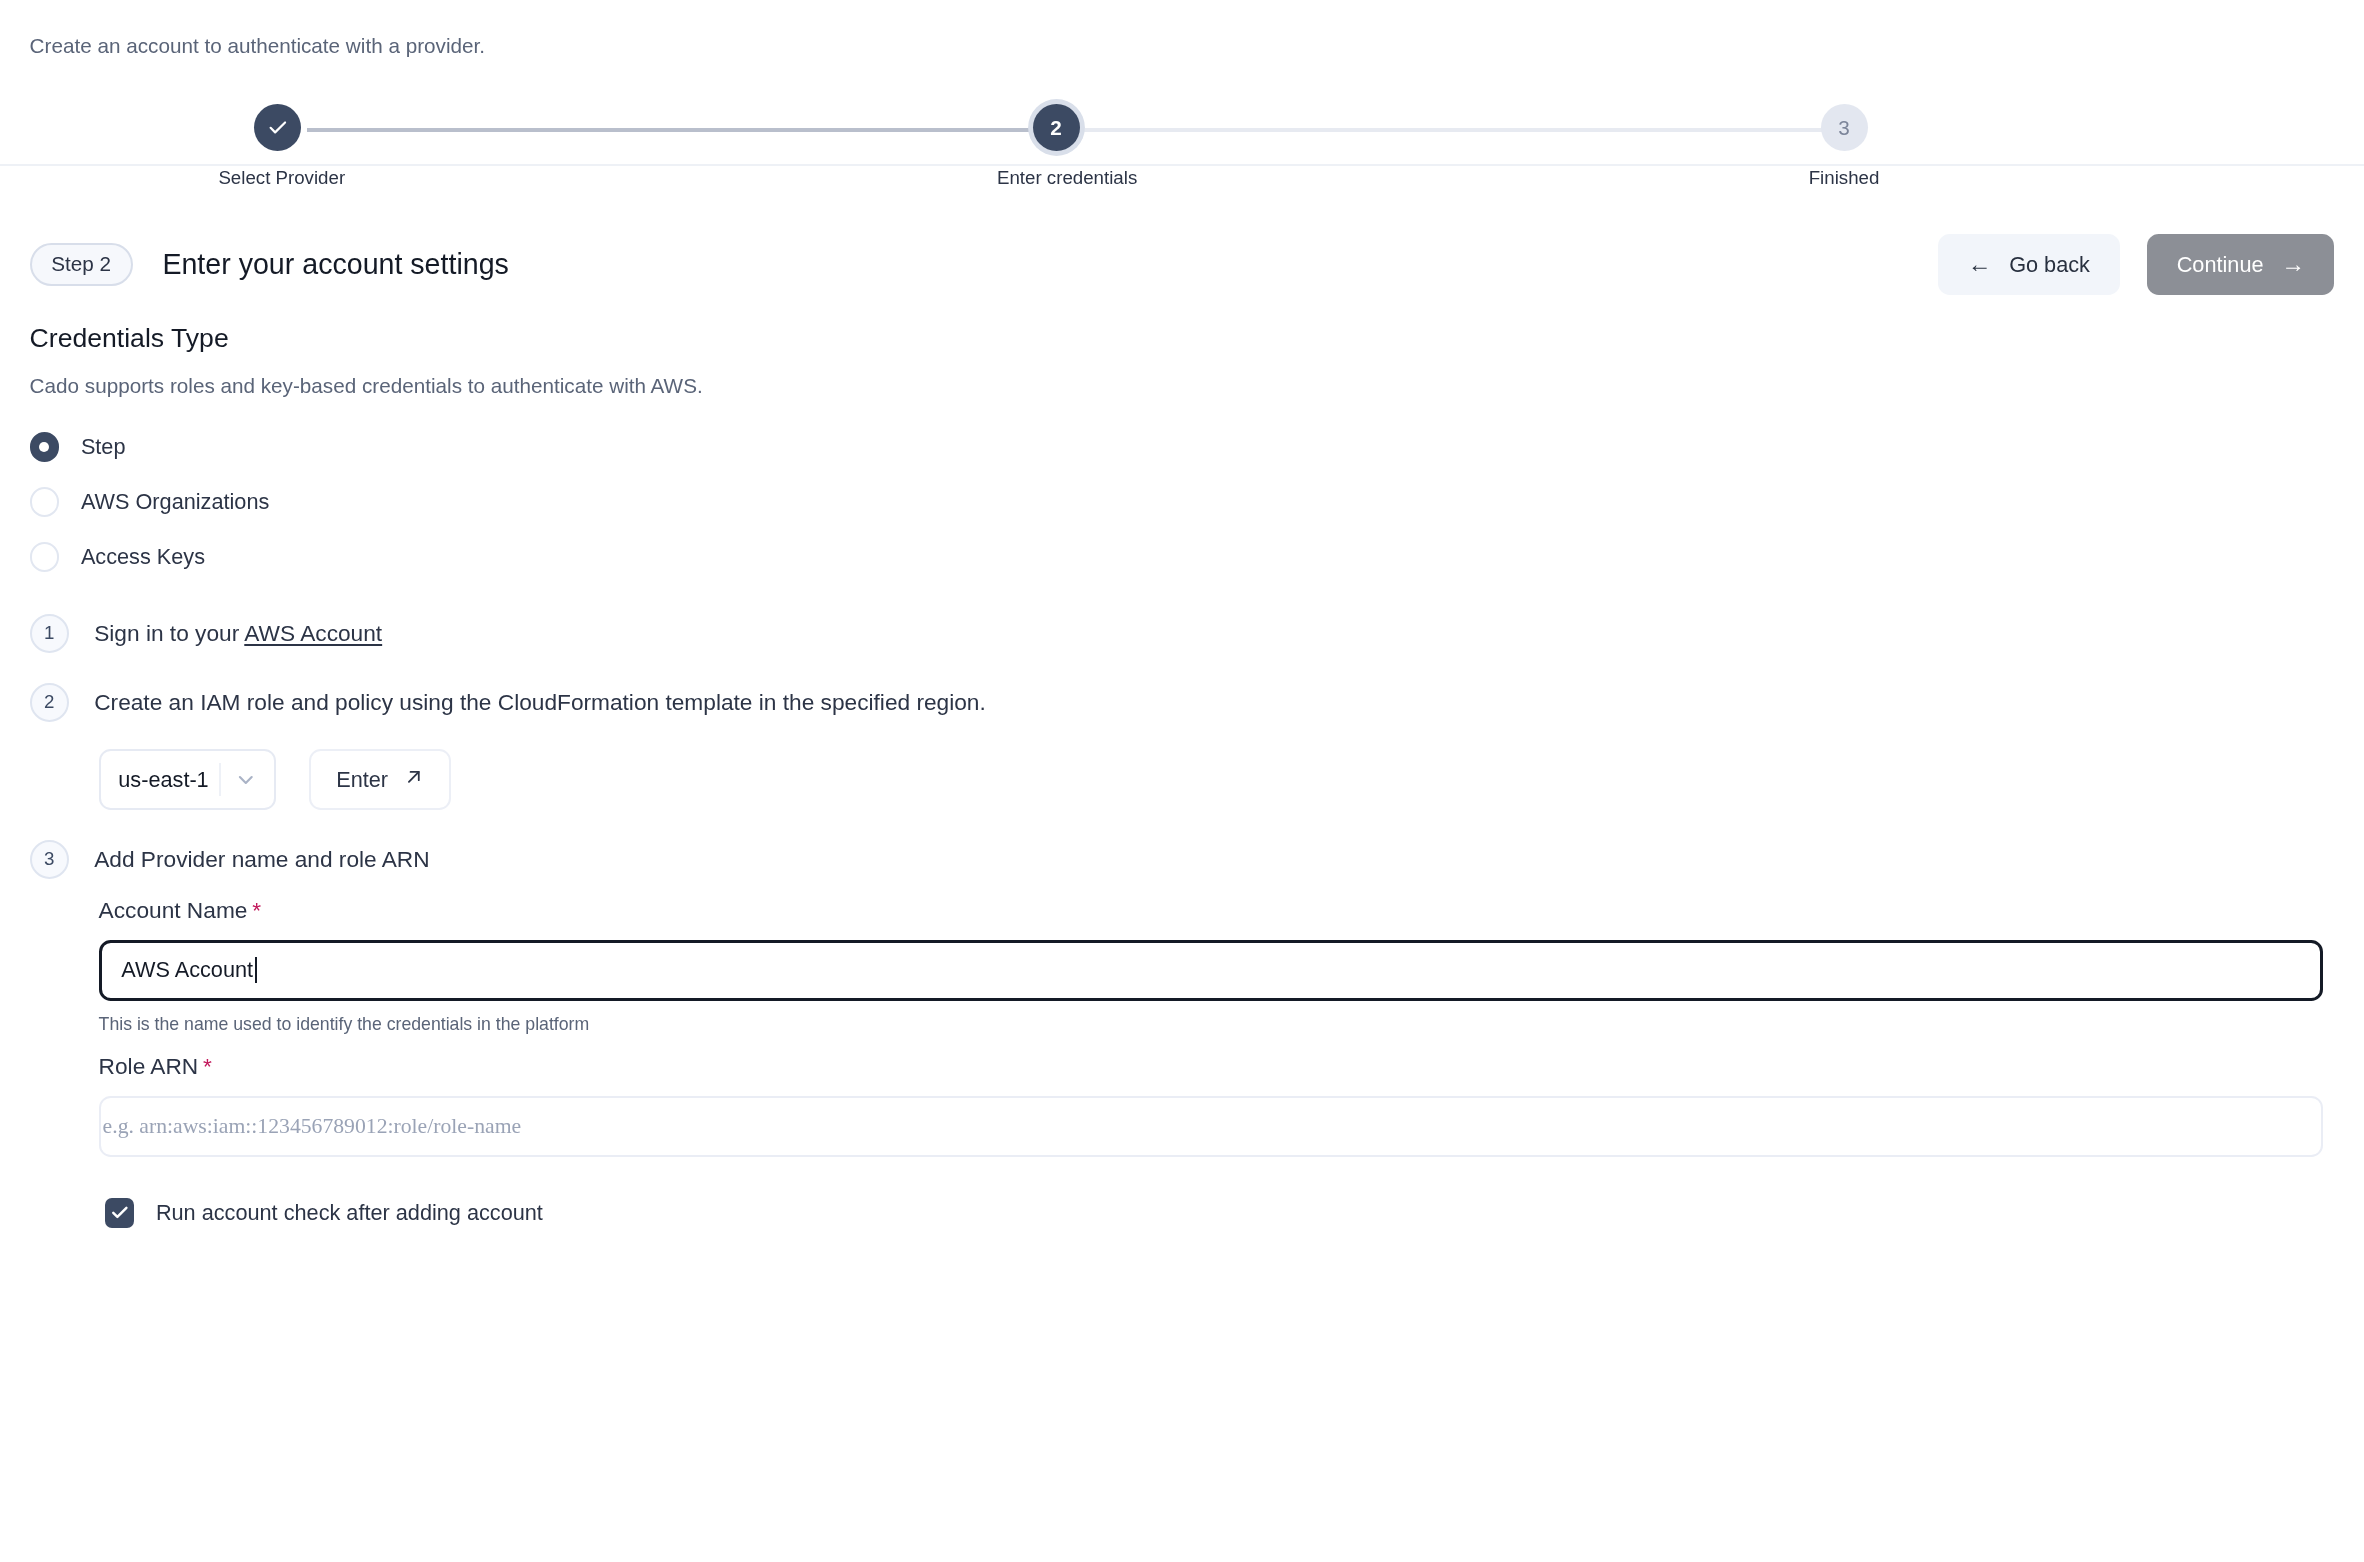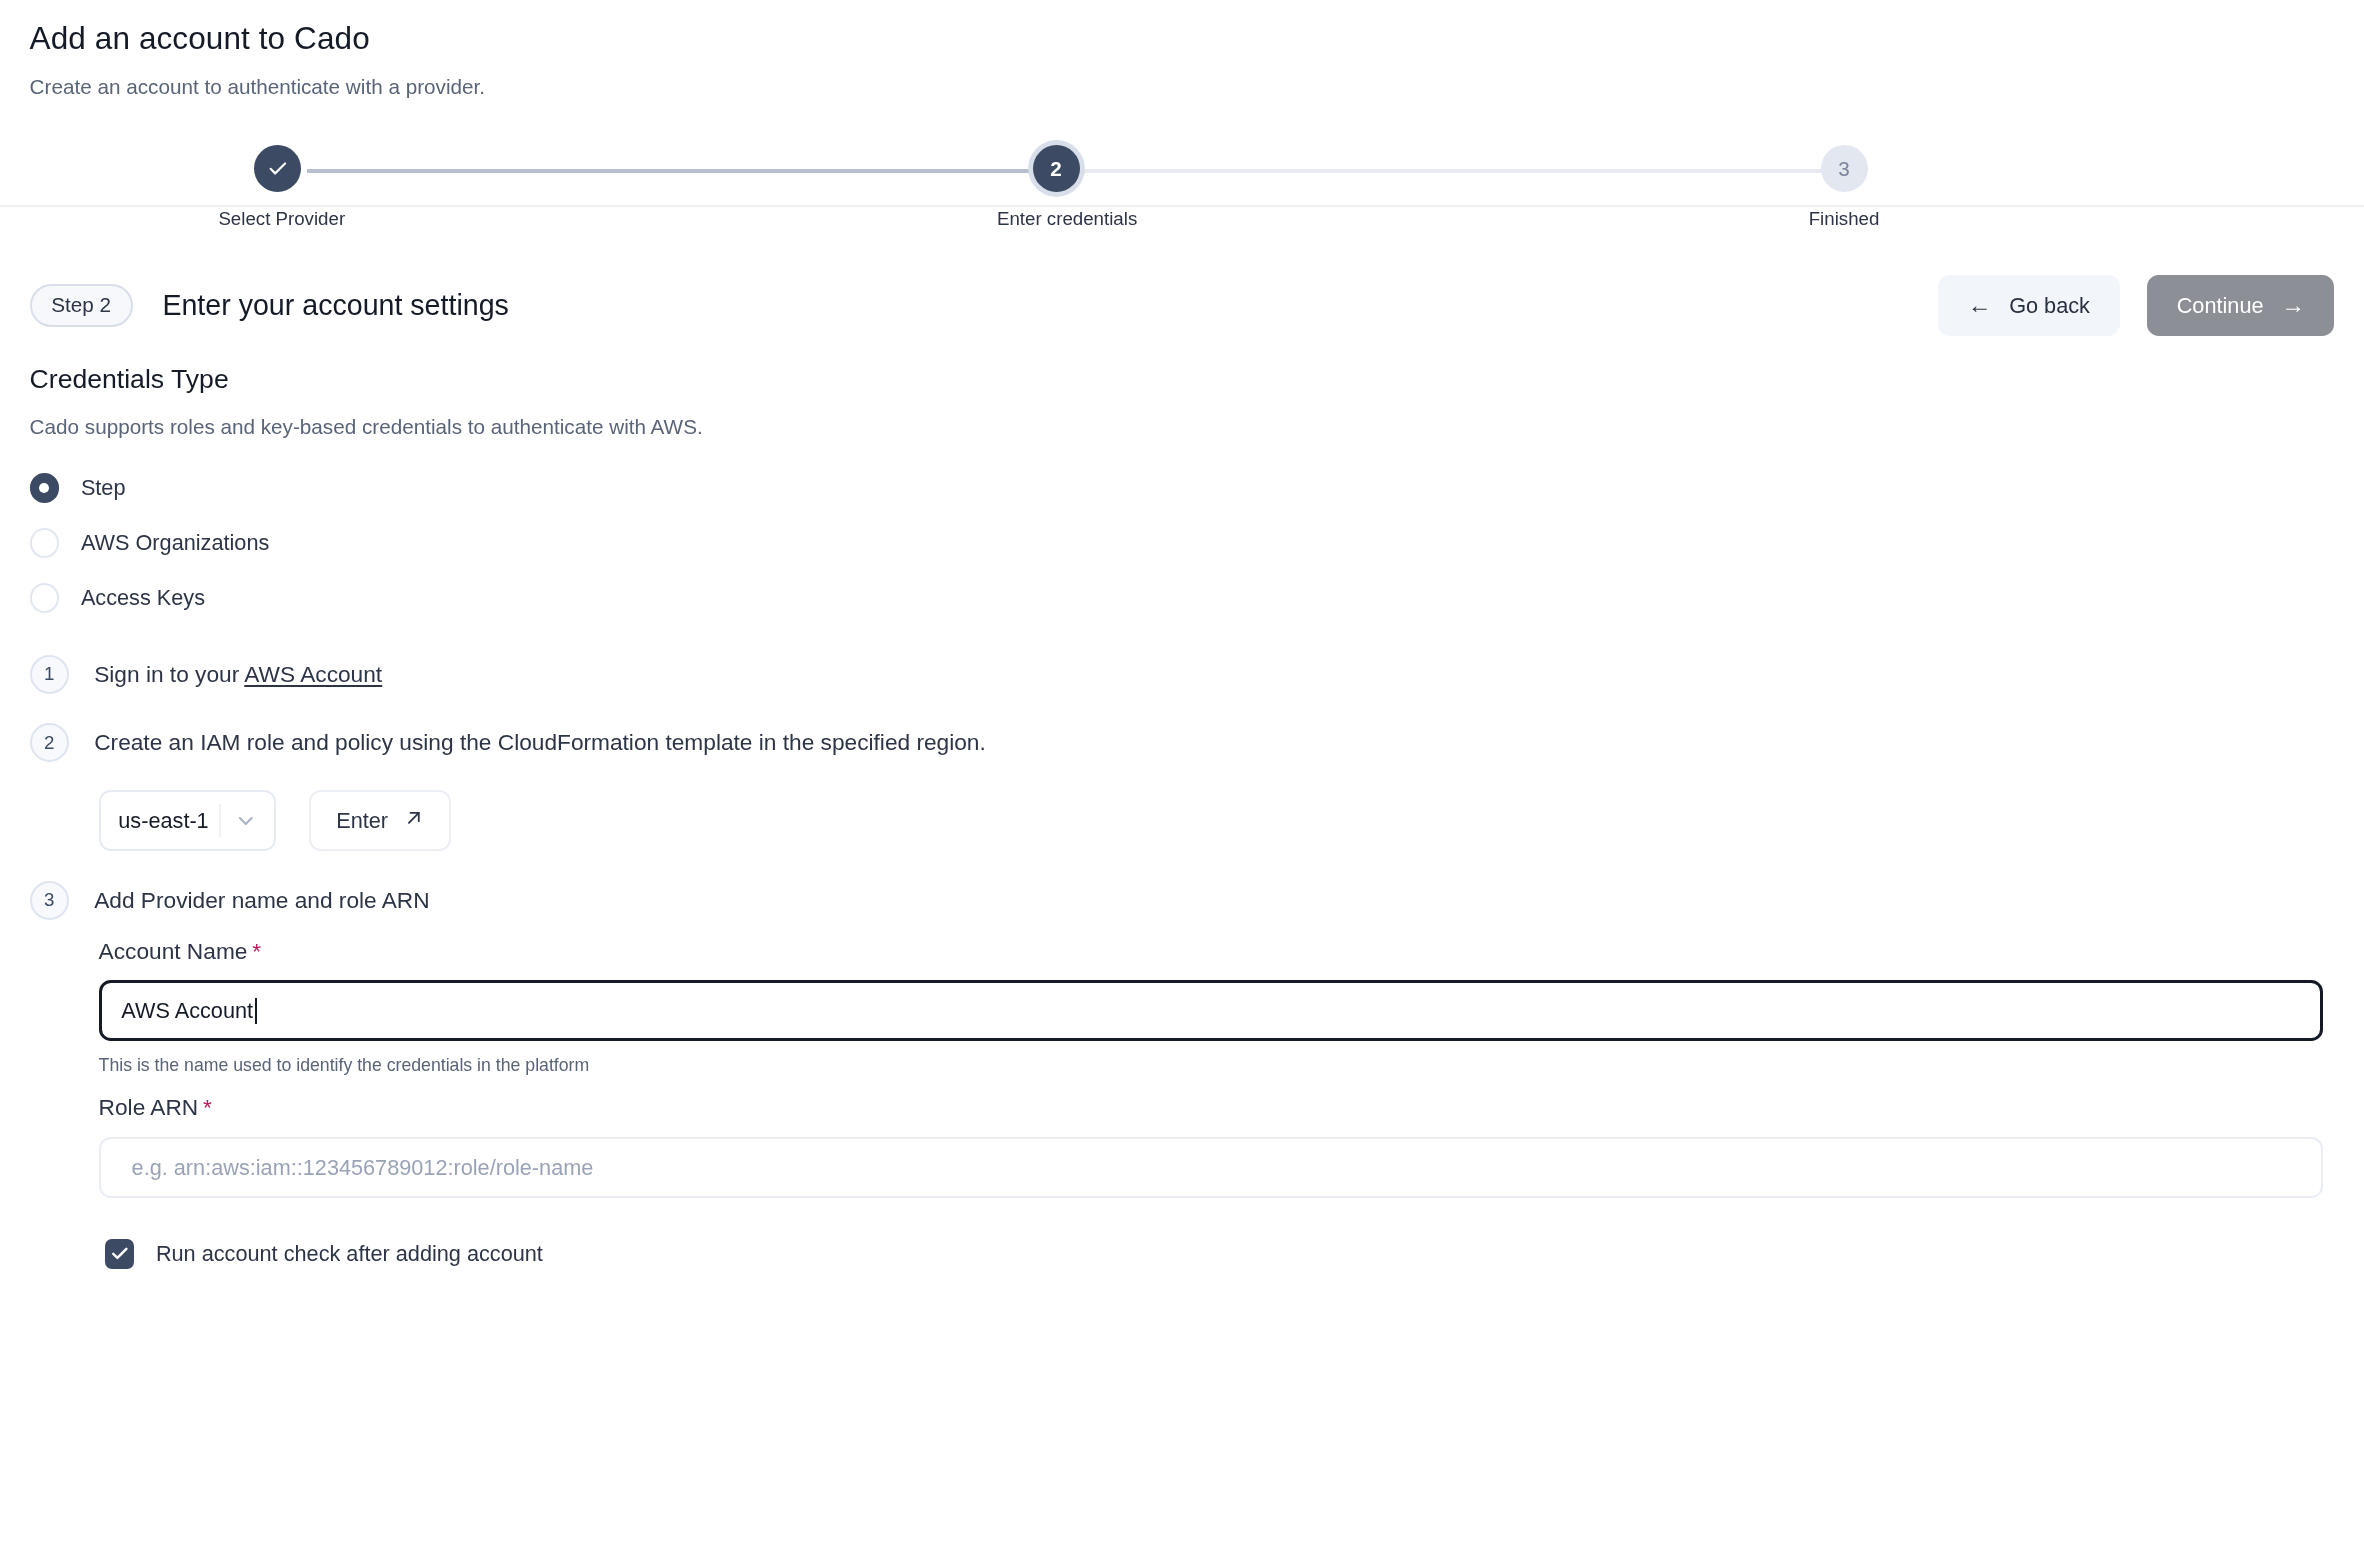--- a/index.html
+++ b/index.html
@@ -294,23 +294,23 @@
   }
   .req { color: #c2185b; margin-left: 4.9px; }
   .text-input {
     display: block;
     width: 2224px;
     height: 61px;
     border-radius: 11.8px;
     border: 2px solid #eaedf5;
     background: #ffffff;
     font-size: 21.7px;
-    font-family: Liberation Sans, sans-serif;
-    color: #141a26;
-    padding: 0 31px;
+    font-family: Liberation Serif, serif;
+    color: #141a26;
+    padding: 0 2px;
     outline: none;
   }
   .text-input::placeholder { color: #9aa3b6; }
   .help-text {
     font-size: 17.7px;
     color: #5a6478;
     margin-top: 13.8px;
   }
 
   
@@ -353,21 +353,20 @@
     background: #ffffff;
     font-size: 21.7px;
     color: #141a26;
     padding: 0 19.7px;
   }
 </style>
 </head>
 <body>
 
 <div class="page-header">
-  <h1 class="page-title">Add an account to Cado</h1>
   <p class="page-subtitle">Create an account to authenticate with a provider.</p>
 </div>
 
 <div class="stepper-wrap">
   <div class="stepper">
     <div class="step-line filled line-1"></div>
     <div class="step-line line-2"></div>
 
     <div class="step step-1">
       <div class="circle done">

